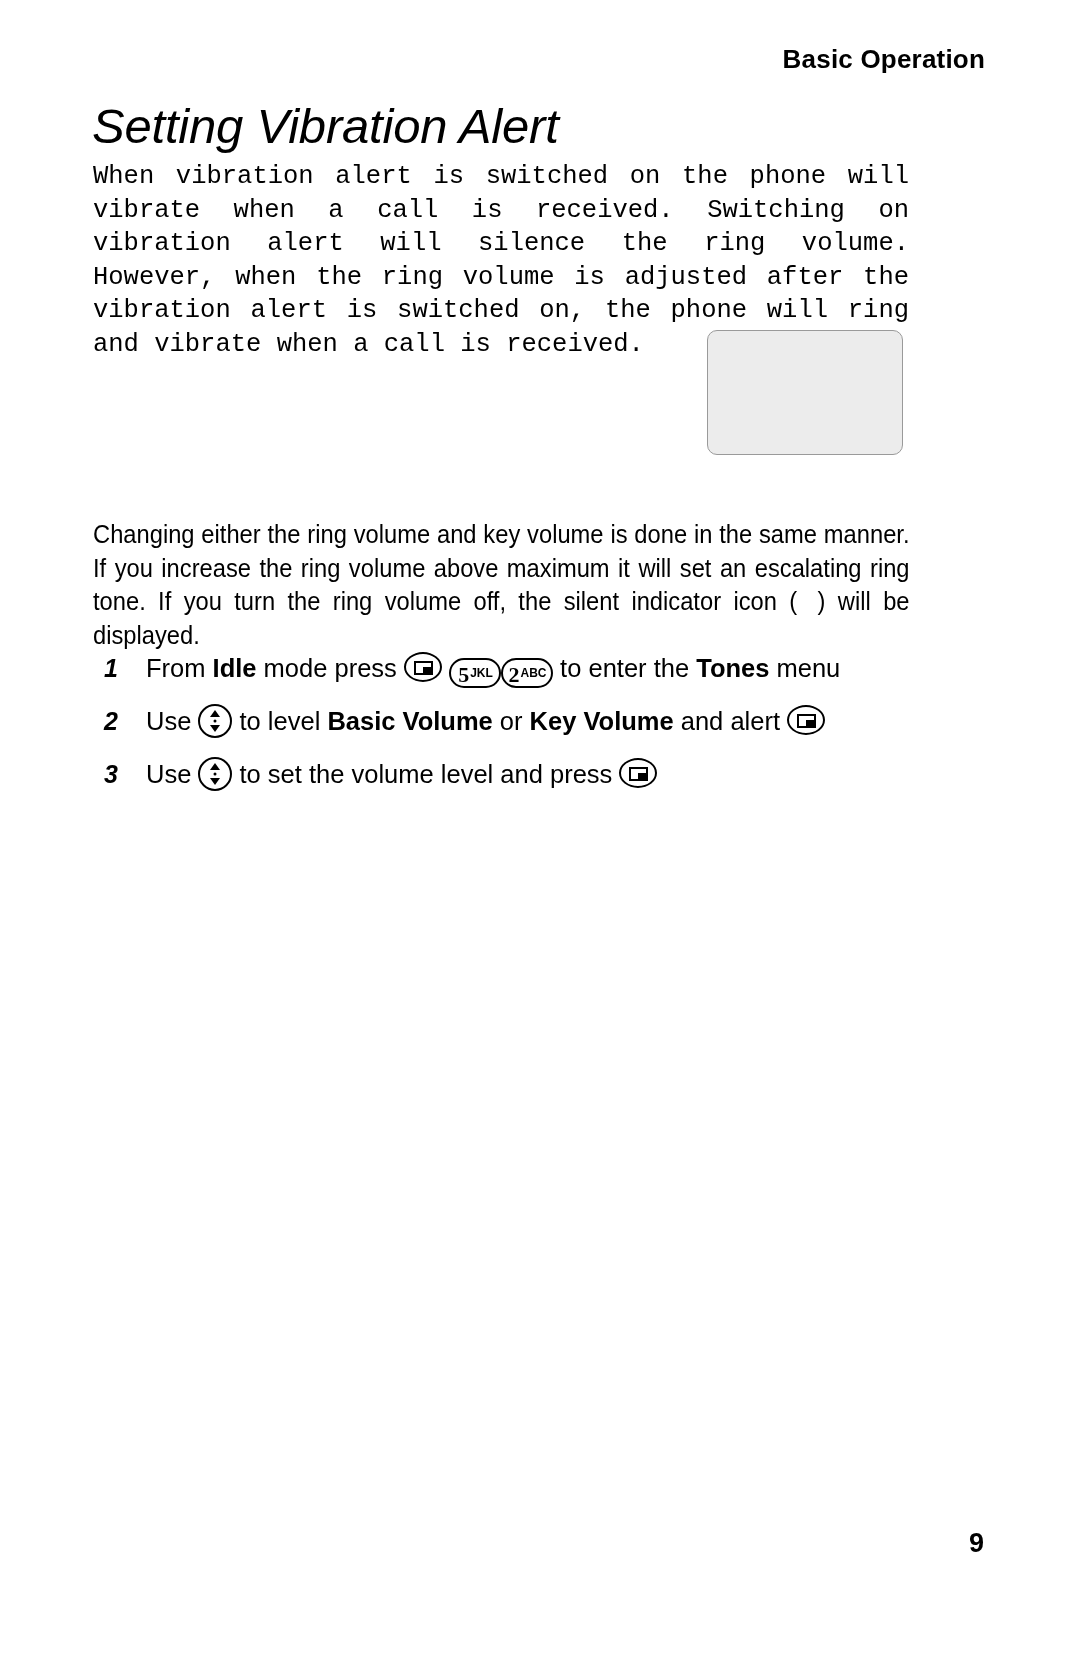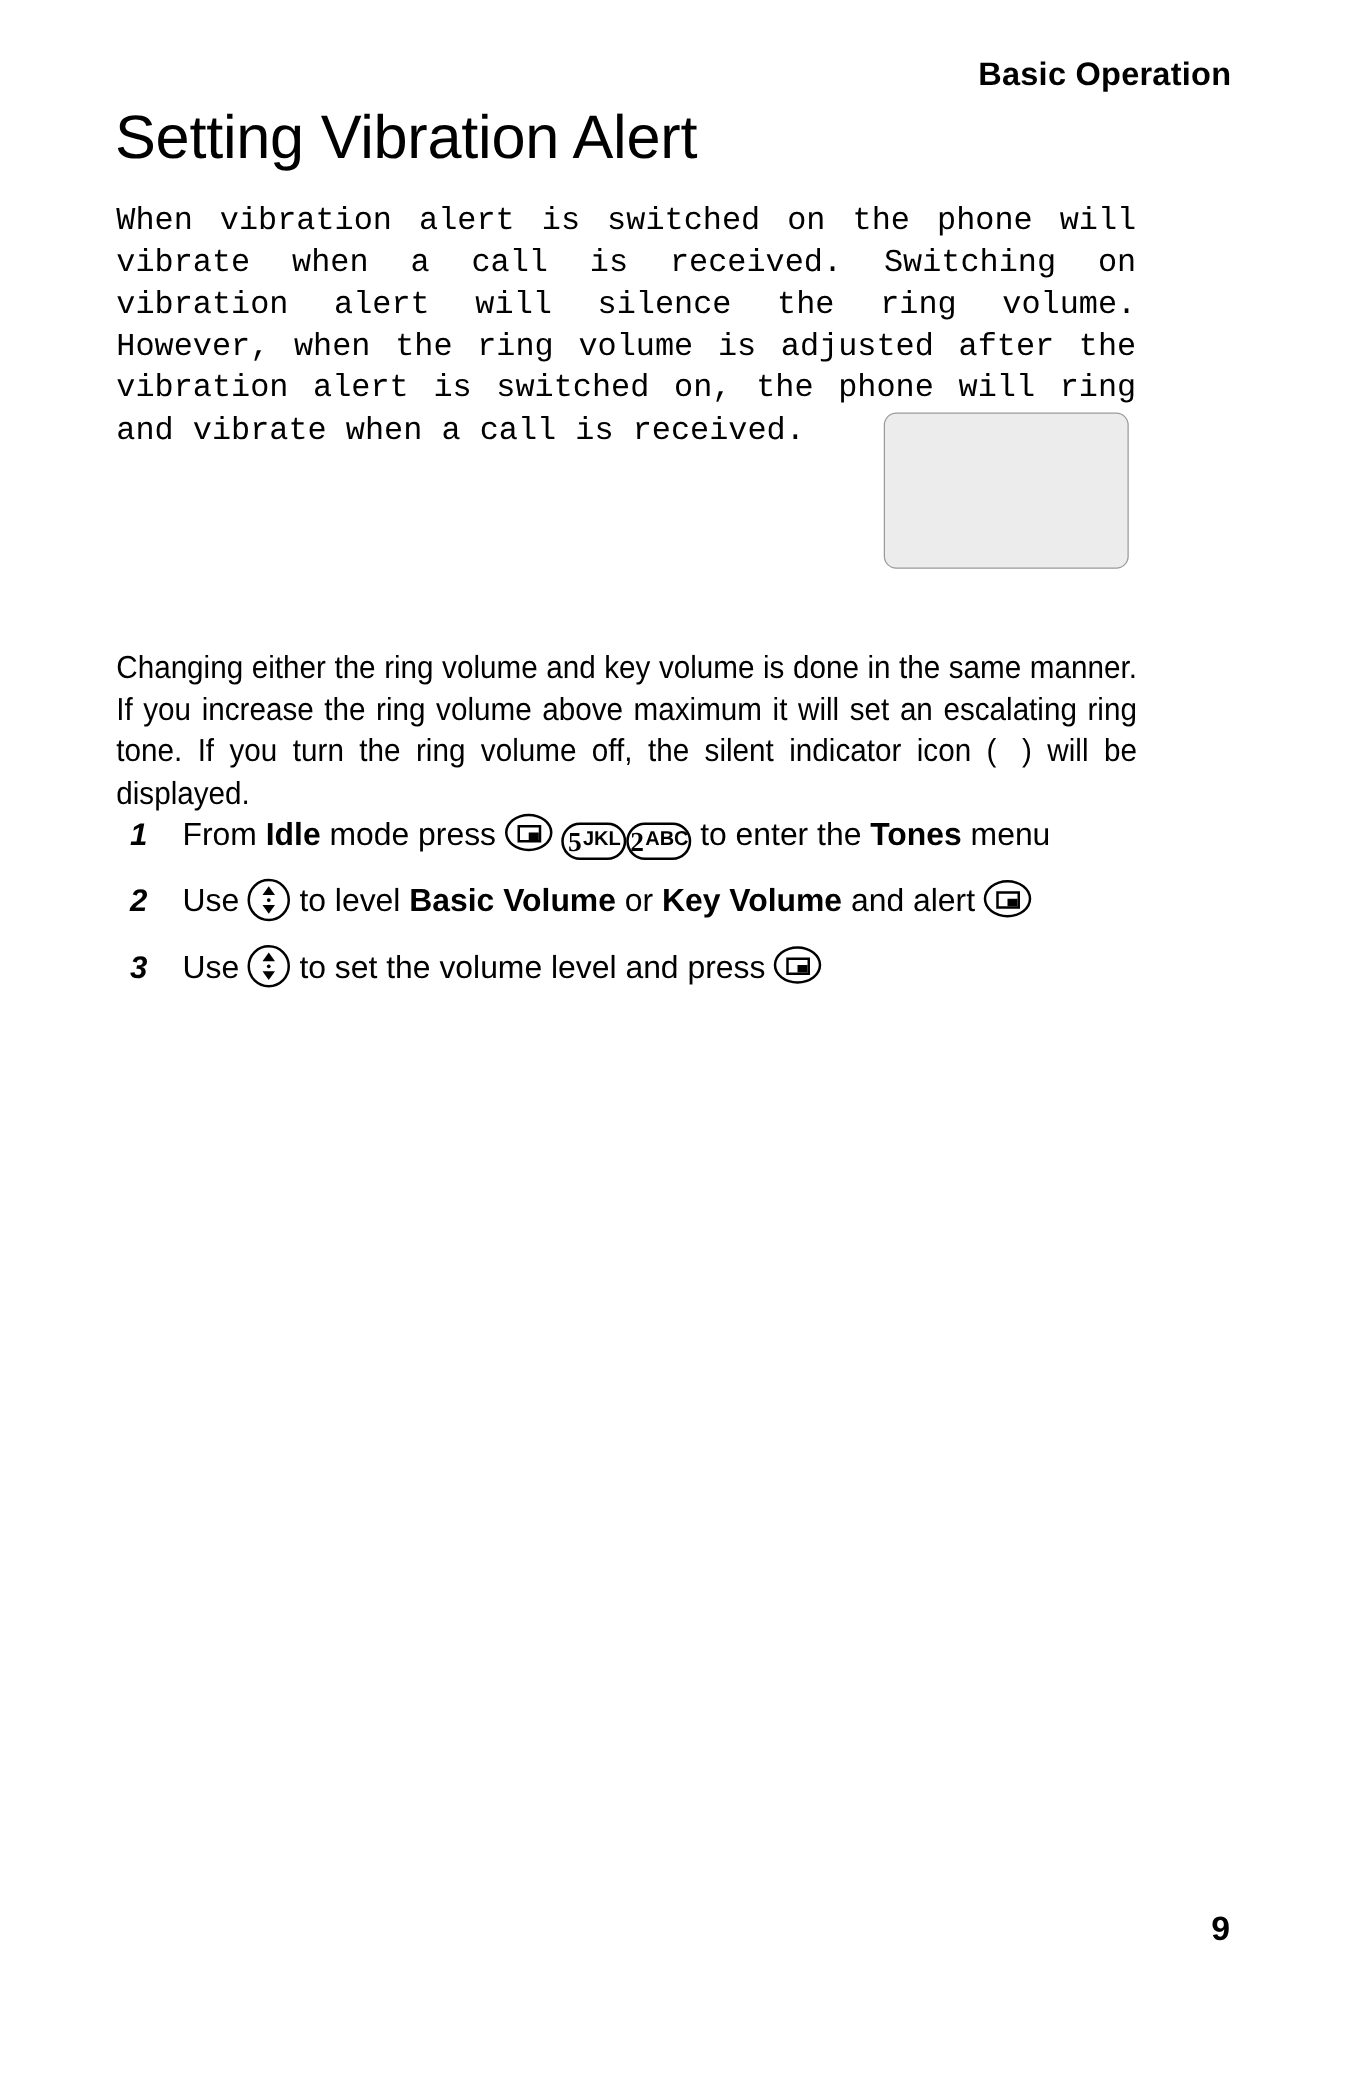--- a/index.html
+++ b/index.html
@@ -36,21 +36,21 @@
     position: absolute;
     left: 92px;
     font-weight: normal;
     font-size: 49px;
     line-height: 52px;
     letter-spacing: -0.2px;
     color: #000;
     margin: 0;
     white-space: pre-line;
   }
-  #h1-vibration { top: 84px; }
+  #h1-vibration { top: 100px; font-style: italic; }
   #h1-ring      { top: 415px; width: 620px; }
 
   
   .body-text {
     position: absolute;
     left: 93px;
     font-size: 25.5px;
     line-height: 33.5px;
     text-align: justify;
     color: #000;
@@ -158,21 +158,21 @@
     line-height: 27px;
   }
   .key-num .digit {
     font-size: 22px;
     font-weight: bold;
     font-family: "Liberation Serif", serif;
     position: relative;
     top: 0px;
   }
   .key-num .letters {
-    font-size: 16px;
+    font-size: 12px;
     font-weight: bold;
     letter-spacing: 0px;
     position: relative;
     top: -5px;
     left: 1px;
   }
   .key-nav {
     width: 34px;
     height: 34px;
     border-radius: 50%;

